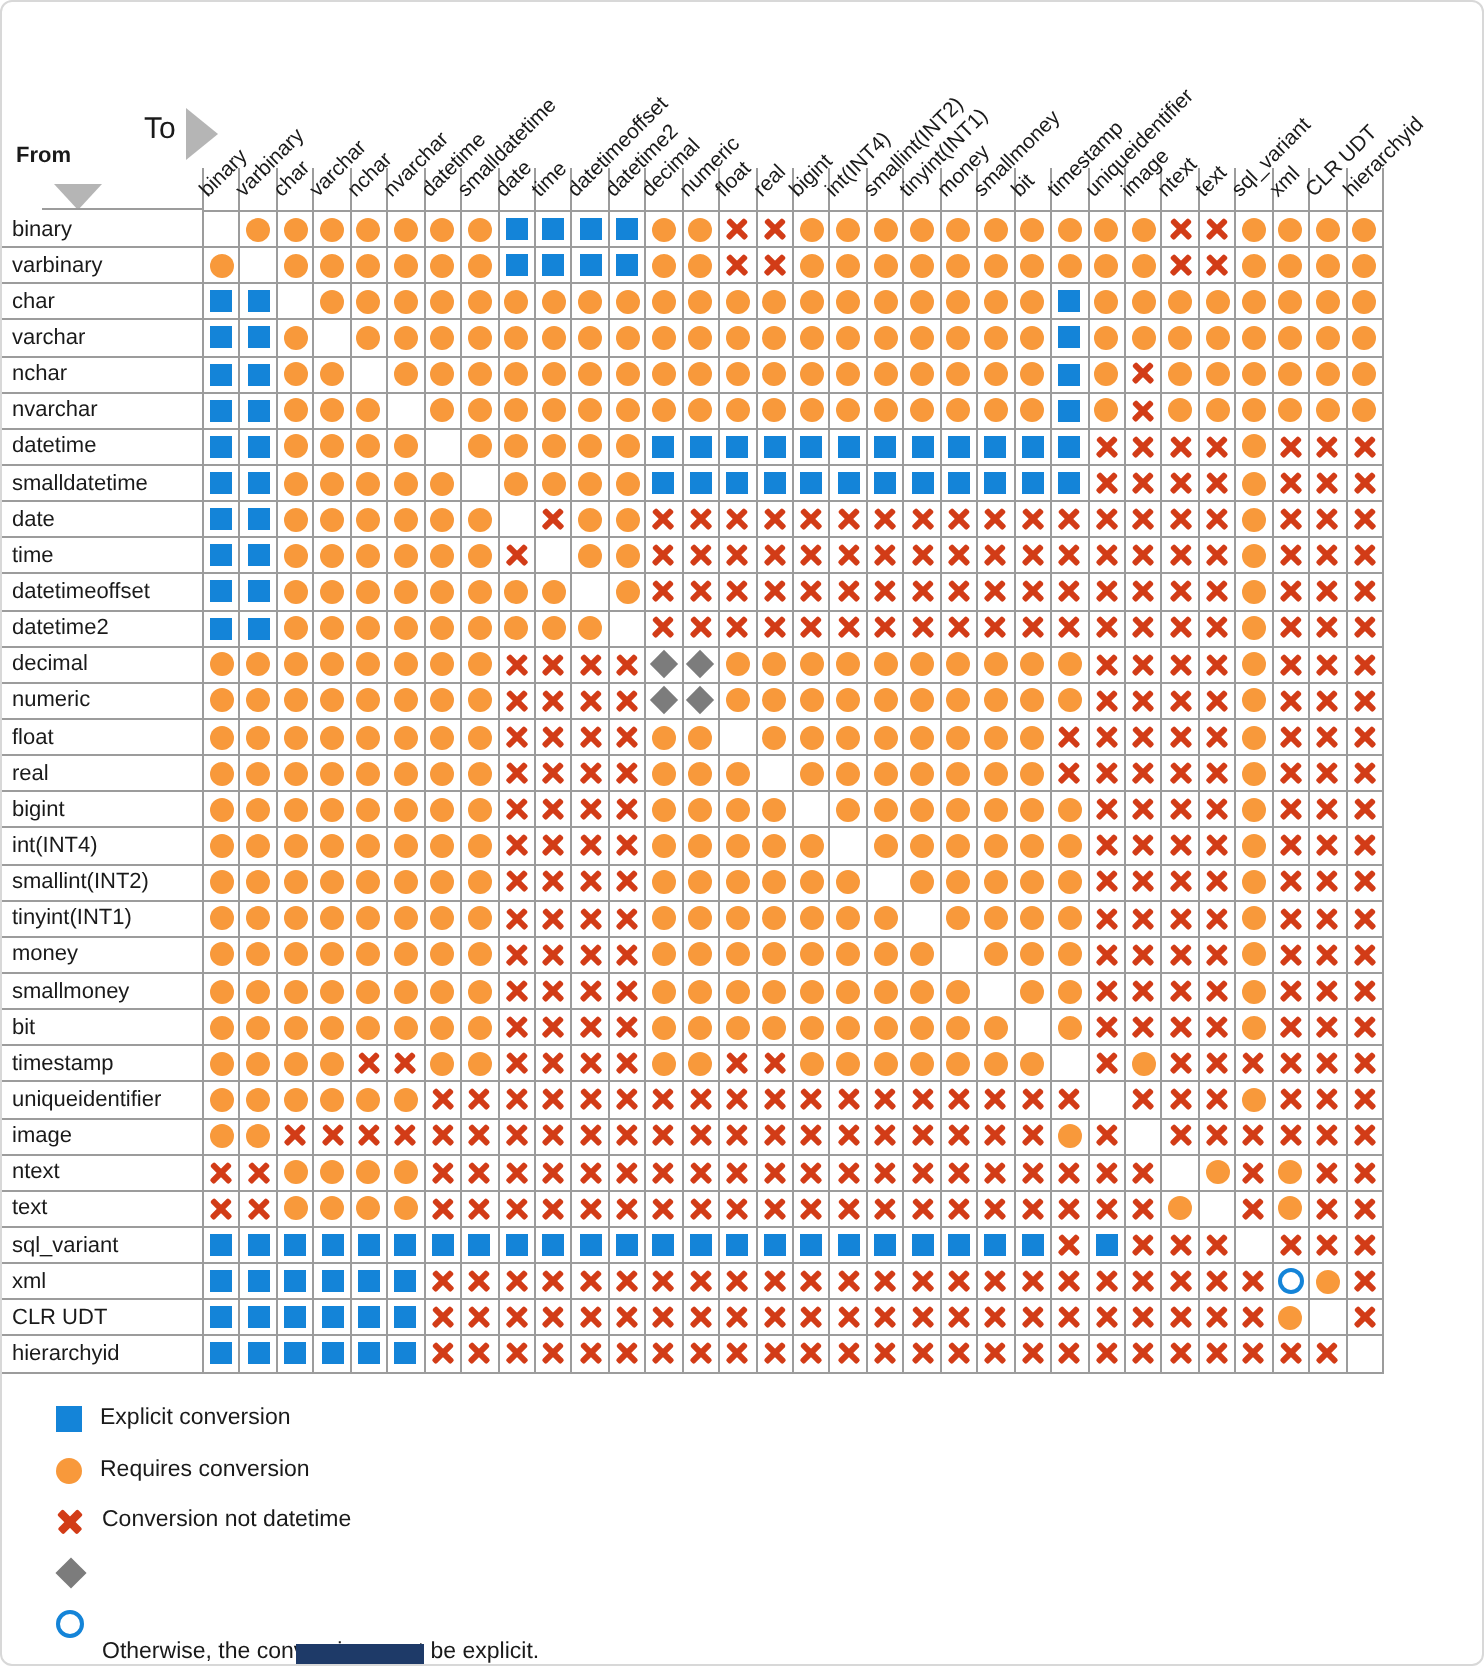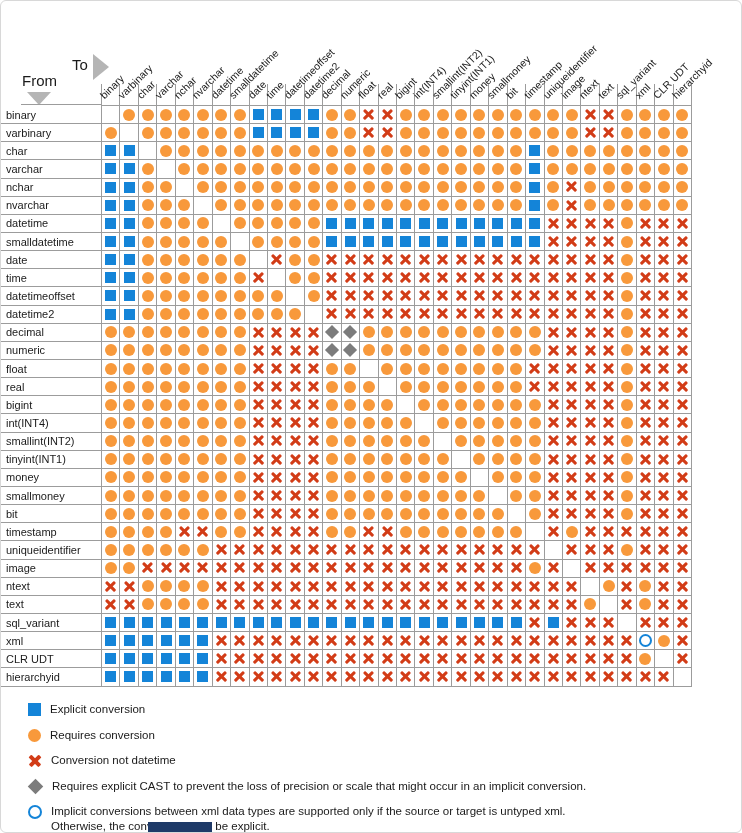--- a/index.html
+++ b/index.html
@@ -5,21 +5,21 @@
   html,body{margin:0;padding:0;}
   body{
     width:742px;height:833px;position:relative;overflow:hidden;
     background:#fff;font-family:"Liberation Sans",sans-serif;
     -webkit-font-smoothing:antialiased;
   }
   .frame{position:absolute;inset:0;border:1px solid #d8d8d8;border-radius:6px;pointer-events:none;z-index:50;}
 
   
   #to-label{position:absolute;left:72px;top:56px;font-size:15px;color:var(--text);}
-  #from-label{position:absolute;left:22px;top:72px;font-size:15px;color:var(--text);}
+  #from-label{position:absolute;left:8px;top:72px;font-size:11px;color:var(--text);font-weight:bold;}
   #to-arrow{position:absolute;left:93px;top:54px;width:0;height:0;
     border-left:16px solid var(--arrow);border-top:13px solid transparent;border-bottom:13px solid transparent;}
   #from-arrow{position:absolute;left:27px;top:92px;width:0;height:0;
     border-top:13px solid var(--arrow);border-left:12px solid transparent;border-right:12px solid transparent;}
   #from-underline{position:absolute;left:21px;top:104px;width:80px;height:1px;background:var(--grid);}
 
   
   .tick{position:absolute;width:1px;top:84px;height:21px;background:var(--grid);}
   .colhead{position:absolute;white-space:nowrap;font-size:10.5px;color:var(--text);
     transform-origin:0 100%;transform:rotate(-45deg);}
@@ -3263,24 +3263,23 @@
   <div class="leg-item">
     <span class="ic ci"></span>
     <span class="leg-text">Requires conversion</span>
   </div>
   <div class="leg-item">
     <span class="ic xx"></span>
     <span class="leg-text">Conversion not datetime</span>
   </div>
   <div class="leg-item">
     <span class="ic di"></span>
-    <span class="leg-text">Requires explicit CAST to prevent the loss of precision or scale that might occur in an implicit conversion.</span>
   </div>
   <div class="leg-item">
     <span class="ic oc"></span>
     <span class="leg-text">
-      <span>Implicit conversions between xml data types are supported only if the source or target is untyped xml.</span><br>
+      <br>
       <span>Otherwise, the conversion must be explicit.</span>
     </span>
   </div>
 </div>
 
 <div id="footer-bar"></div>
 
 </body></html>

